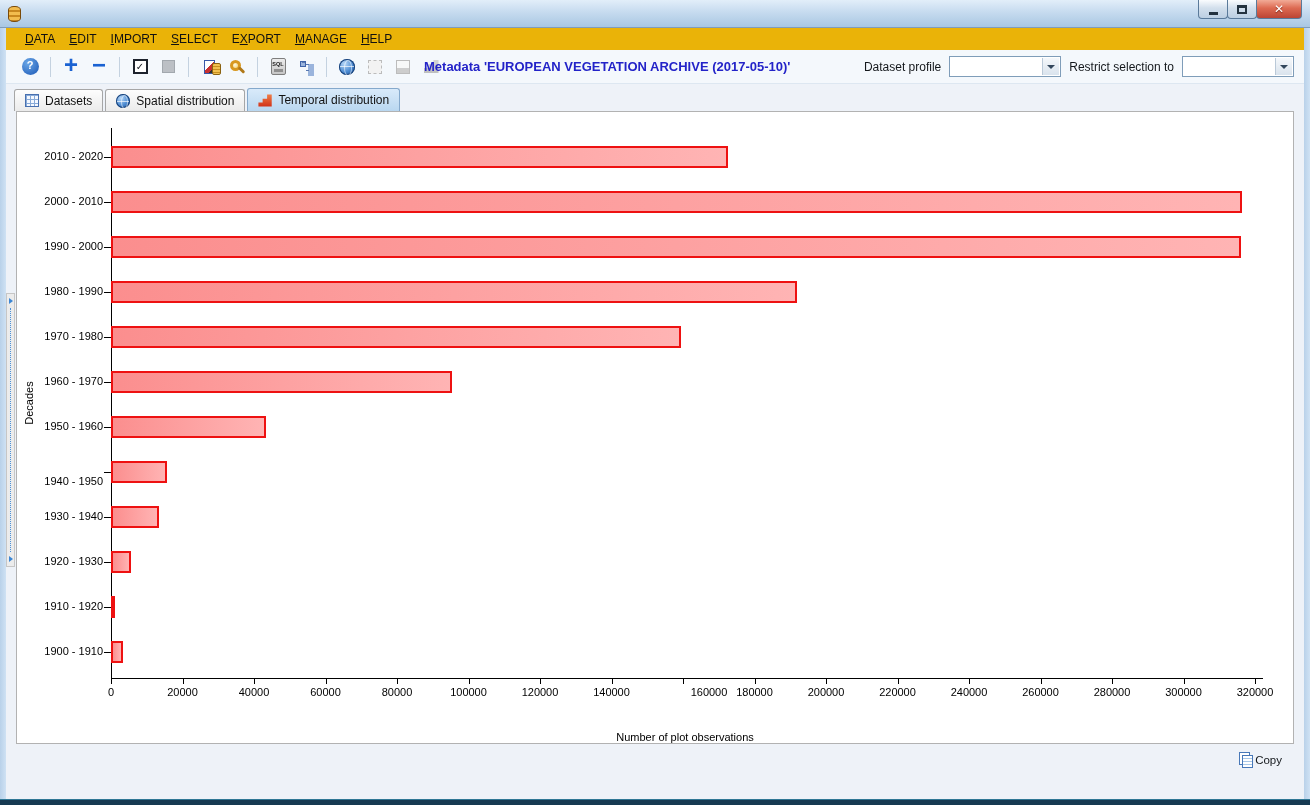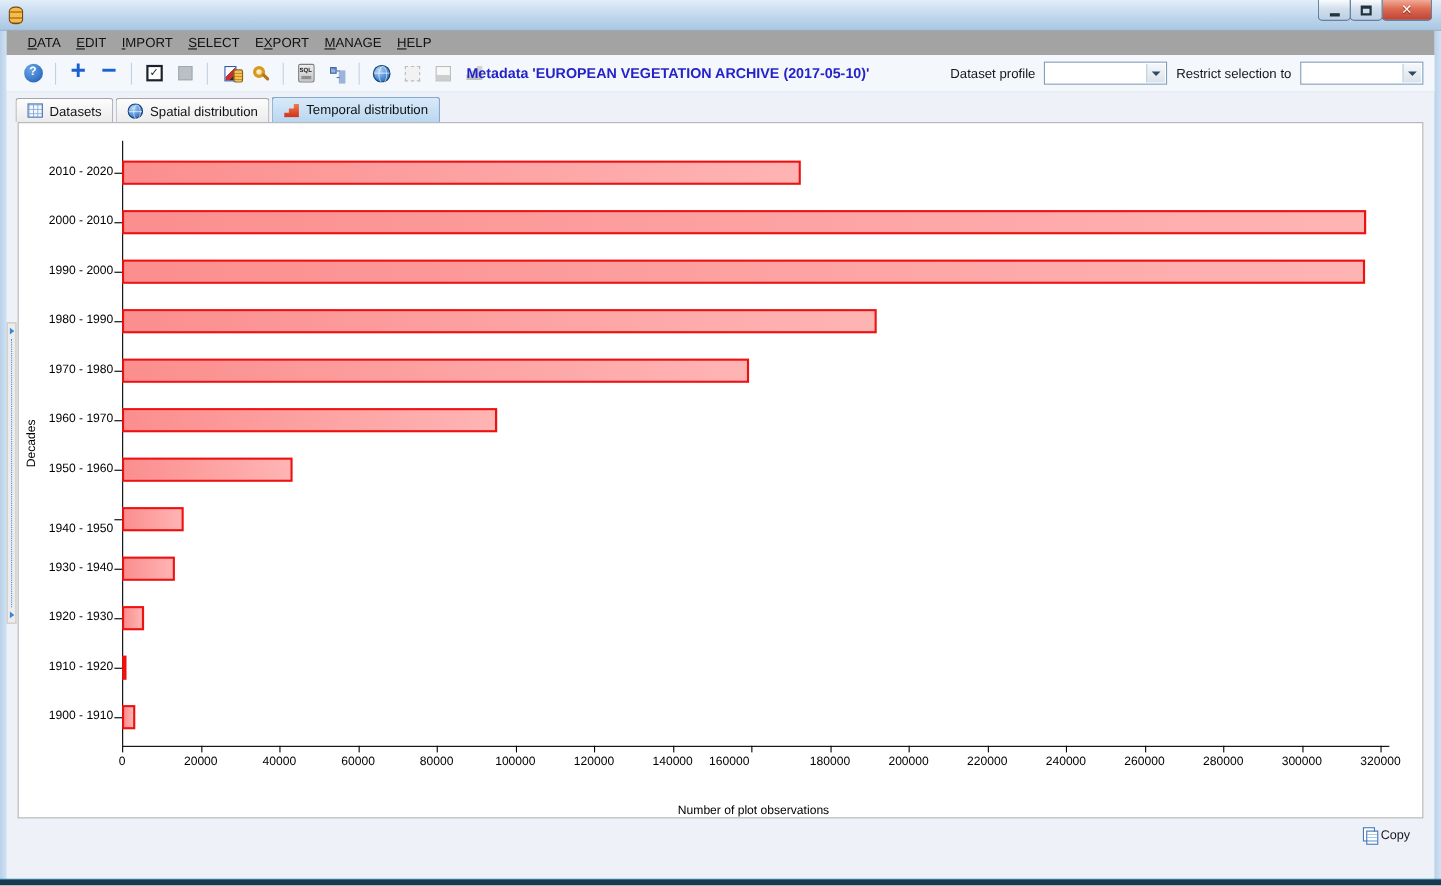--- a/index.html
+++ b/index.html
@@ -25,21 +25,21 @@
 
   
   .border-left,.border-right { position:absolute; top:28px; height:771px; width:6px;
     background:linear-gradient(to right,#b9d1e9,#cfe2f4); }
   .border-left { left:0; } .border-right { right:0; }
   .border-bottom { position:absolute; left:0; top:799px; width:1310px; height:6px;
     background:#163a52; border-top:1px solid #2f7795; }
 
   
   .menubar { position:absolute; left:6px; top:28px; width:1298px; height:22px;
-    background:#a3a3a3; display:flex; align-items:center; padding-left:12px; }
+    background:#eab308; display:flex; align-items:center; padding-left:12px; }
   .menu-item { font-size:12px; color:#111; padding:2px 7px; cursor:default; }
   .menu-item u { text-decoration:underline; }
 
   
   .toolbar { position:absolute; left:6px; top:50px; width:1298px; height:34px;
     background:#f4f8fc; border-bottom:1px solid #dde7f1; }
   .tb-icons { display:flex; align-items:center; height:100%; padding-left:10px; }
   .tb-btn { width:26px; height:26px; position:relative; display:flex; align-items:center;
     justify-content:center; margin:0 1px; cursor:default; }
   .tb-sep { width:1px; height:20px; background:#c4d2e0; margin:0 6px; }
@@ -297,21 +297,21 @@
         <div class="x-tick-label" style="left: 308.5px; top: 574px;">60000</div>
         <div class="x-tick" style="left: 380px; top: 566px;"></div>
         <div class="x-tick-label" style="left: 380px; top: 574px;">80000</div>
         <div class="x-tick" style="left: 451.5px; top: 566px;"></div>
         <div class="x-tick-label" style="left: 451.5px; top: 574px;">100000</div>
         <div class="x-tick" style="left: 523px; top: 566px;"></div>
         <div class="x-tick-label" style="left: 523px; top: 574px;">120000</div>
         <div class="x-tick" style="left: 594.5px; top: 566px;"></div>
         <div class="x-tick-label" style="left: 594.5px; top: 574px;">140000</div>
         <div class="x-tick" style="left: 666px; top: 566px;"></div>
-        <div class="x-tick-label" style="left: 646px; top: 574px;">160000</div>
+        <div class="x-tick-label" style="left: 692px; top: 574px;">160000</div>
         <div class="x-tick" style="left: 737.5px; top: 566px;"></div>
         <div class="x-tick-label" style="left: 737.5px; top: 574px;">180000</div>
         <div class="x-tick" style="left: 809px; top: 566px;"></div>
         <div class="x-tick-label" style="left: 809px; top: 574px;">200000</div>
         <div class="x-tick" style="left: 880.5px; top: 566px;"></div>
         <div class="x-tick-label" style="left: 880.5px; top: 574px;">220000</div>
         <div class="x-tick" style="left: 952px; top: 566px;"></div>
         <div class="x-tick-label" style="left: 952px; top: 574px;">240000</div>
         <div class="x-tick" style="left: 1023.5px; top: 566px;"></div>
         <div class="x-tick-label" style="left: 1023.5px; top: 574px;">260000</div>

